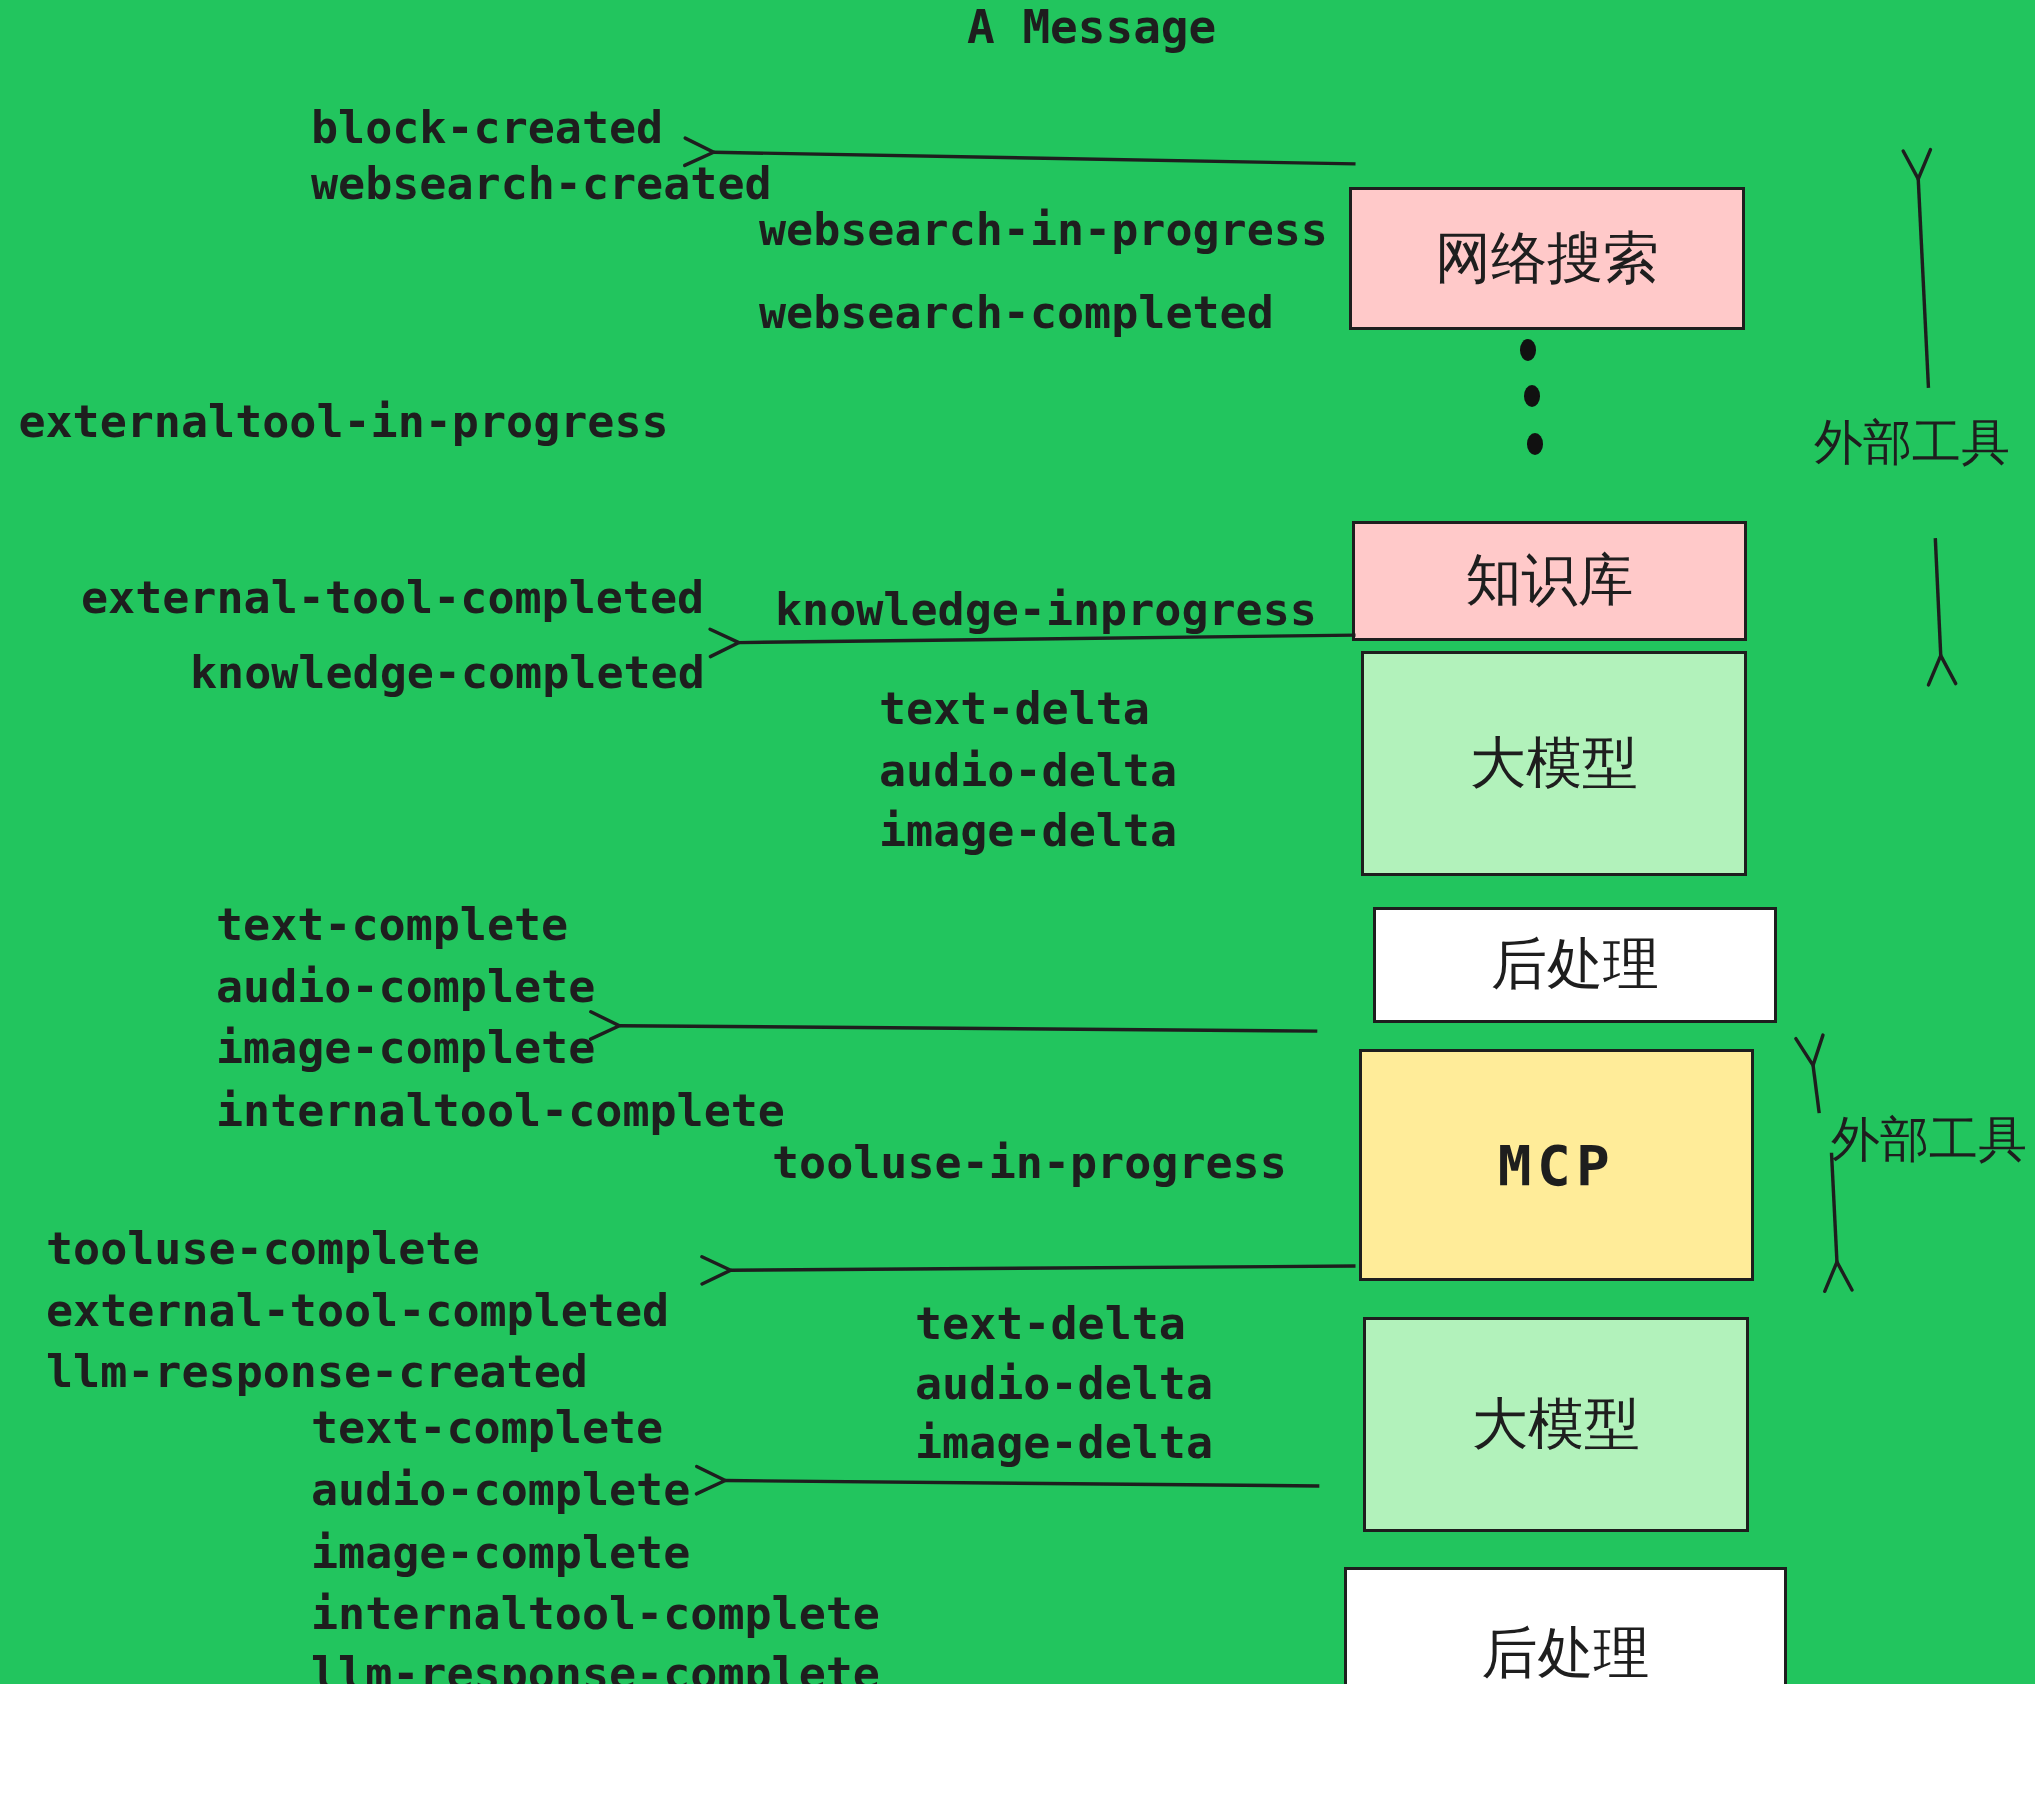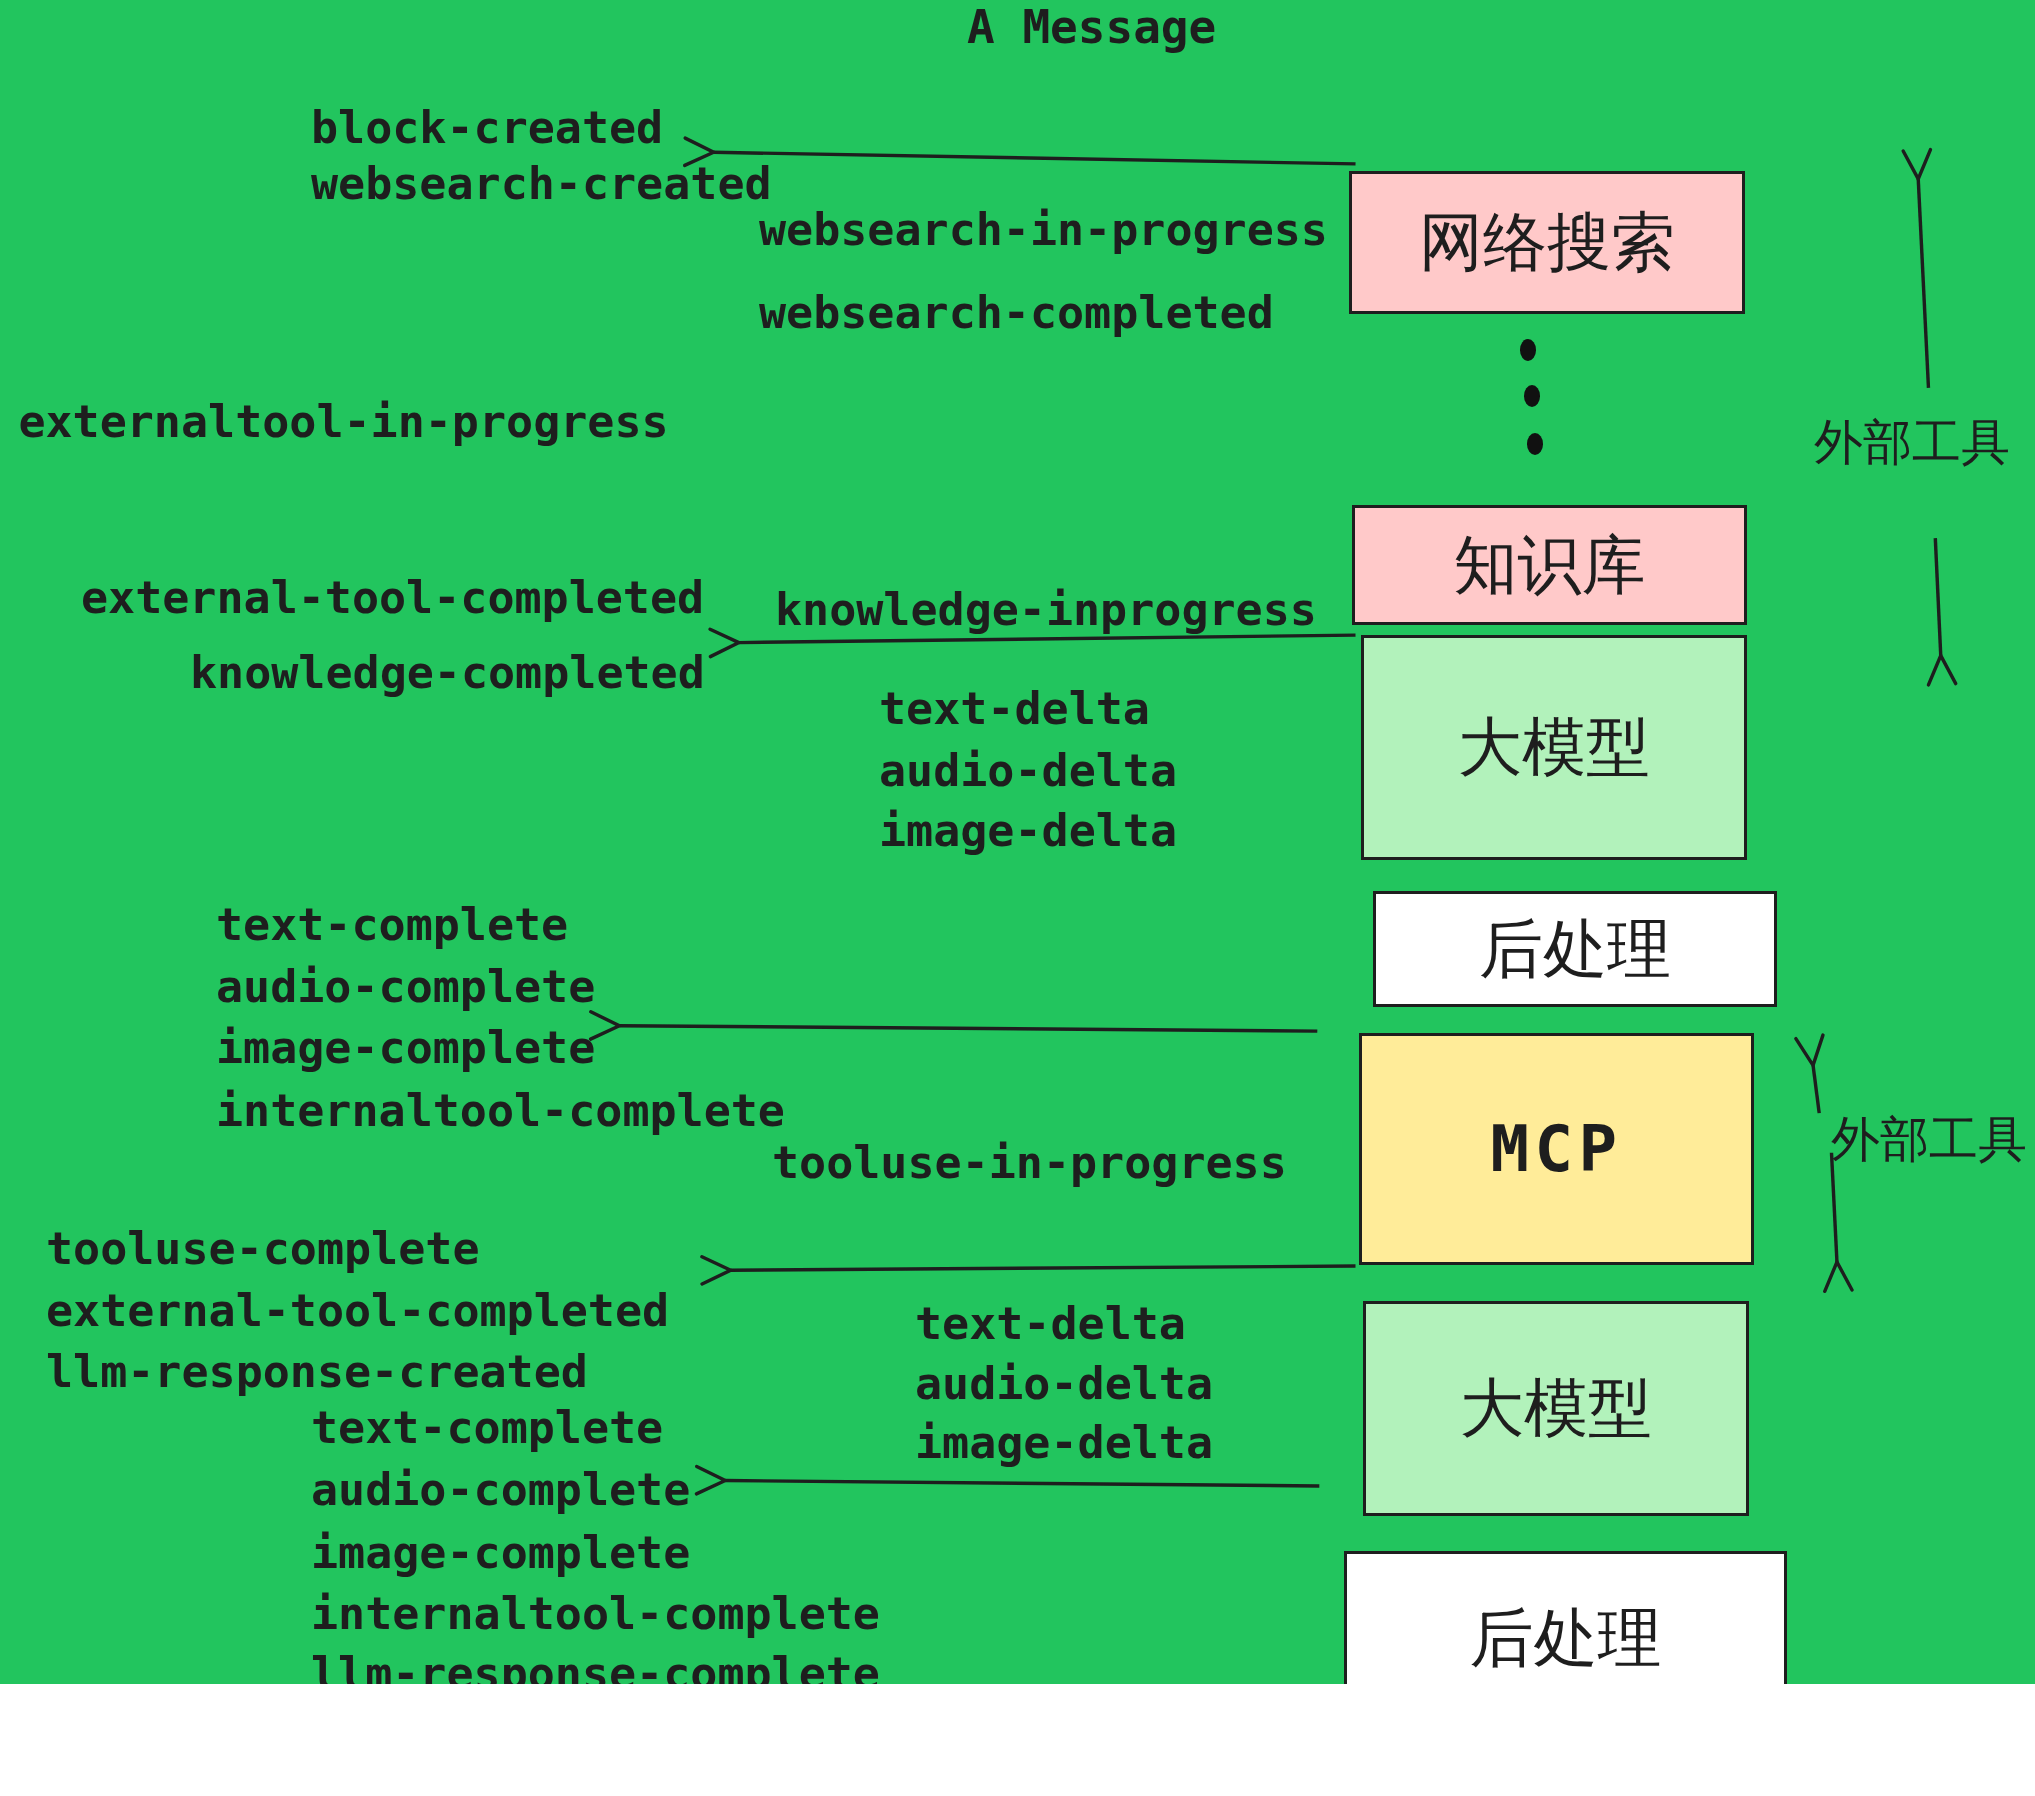--- a/index.html
+++ b/index.html
@@ -17,22 +17,23 @@
   }
   .ev{
     position:absolute;
     font-size:45px;font-weight:bold;line-height:61px;white-space:pre;
   }
   .box{
     position:absolute;
     border:3.4px solid #1e1e1e;
     display:flex;align-items:center;justify-content:center;
     font-family:"DejaVu Sans", sans-serif;
-    font-size:64px;font-weight:normal;
+    font-size:56px;font-weight:normal;
     box-sizing:border-box;
+    margin-top:16px;
   }
   .box .mcp-label{
     font-family:"DejaVu Sans Mono", monospace;
     font-weight:bold;letter-spacing:5.5px;
   }
   .annot{
     position:absolute;
     font-family:"DejaVu Sans", sans-serif;
     font-size:49px;line-height:55px;white-space:pre;
   }

